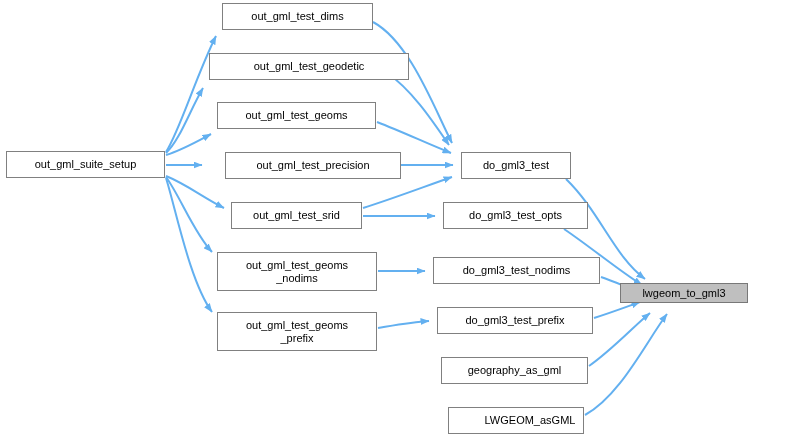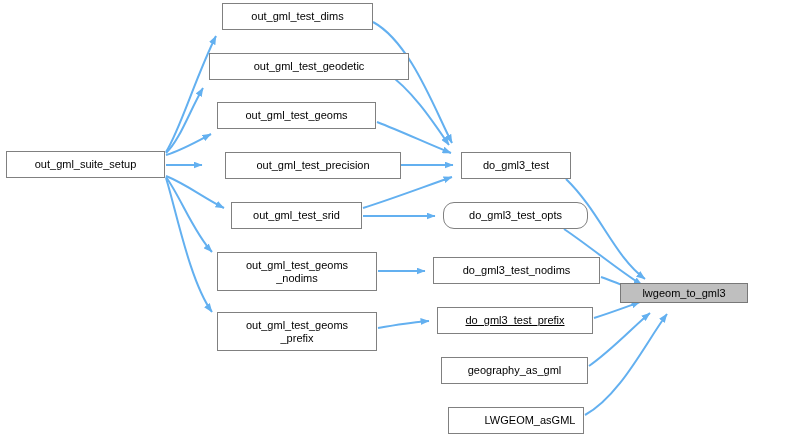--- a/index.html
+++ b/index.html
@@ -87,21 +87,21 @@
       <div class="node" style="left: 222px; top: 3px; width: 151px; height: 27px;"><span class="node-label">out_gml_test_dims</span></div>
       <div class="node" style="left: 209px; top: 53px; width: 200px; height: 27px;"><span class="node-label">out_gml_test_geodetic</span></div>
       <div class="node" style="left: 217px; top: 102px; width: 159px; height: 27px;"><span class="node-label">out_gml_test_geoms</span></div>
       <div class="node" style="left: 225px; top: 152px; width: 176px; height: 27px;"><span class="node-label">out_gml_test_precision</span></div>
       <div class="node" style="left: 231px; top: 202px; width: 131px; height: 27px;"><span class="node-label">out_gml_test_srid</span></div>
       <div class="node" style="left: 217px; top: 252px; width: 160px; height: 39px;"><span class="node-label">out_gml_test_geoms
 _nodims</span></div>
       <div class="node" style="left: 217px; top: 312px; width: 160px; height: 39px;"><span class="node-label">out_gml_test_geoms
 _prefix</span></div>
       <div class="node" style="left: 461px; top: 152px; width: 110px; height: 27px;"><span class="node-label">do_gml3_test</span></div>
-      <div class="node" style="left: 443px; top: 202px; width: 145px; height: 27px; border-radius: 11px;"><span class="node-label">do_gml3_test_opts</span></div>
+      <div class="node" style="left: 443px; top: 202px; width: 145px; height: 27px;"><span class="node-label">do_gml3_test_opts</span></div>
       <div class="node" style="left: 433px; top: 257px; width: 167px; height: 27px;"><span class="node-label">do_gml3_test_nodims</span></div>
-      <div class="node" style="left: 437px; top: 307px; width: 156px; height: 27px; text-decoration: underline;"><span class="node-label">do_gml3_test_prefix</span></div>
+      <div class="node" style="left: 437px; top: 307px; width: 156px; height: 27px;"><span class="node-label">do_gml3_test_prefix</span></div>
       <div class="node" style="left: 441px; top: 357px; width: 147px; height: 27px;"><span class="node-label">geography_as_gml</span></div>
       <div class="node" style="left: 448px; top: 407px; width: 136px; height: 27px; padding-left: 28px;"><span class="node-label">LWGEOM_asGML</span></div>
       <div class="node highlight" style="left: 620px; top: 283px; width: 128px; height: 20px;"><span class="node-label">lwgeom_to_gml3</span></div>
     </div>
 
 </div>
 
 </body></html>

